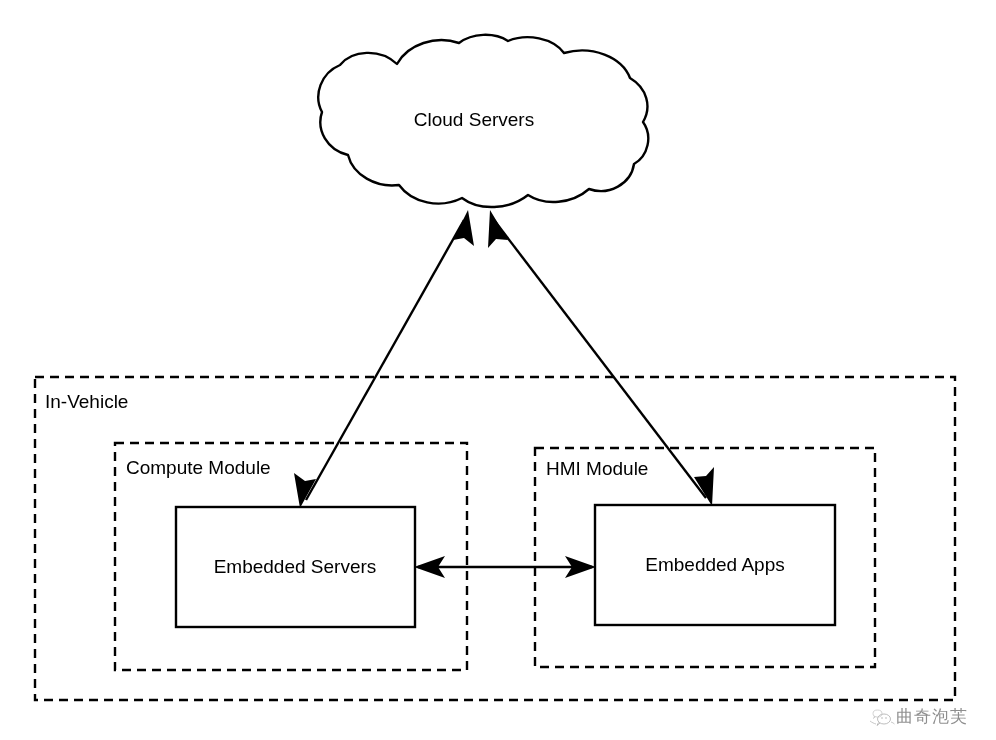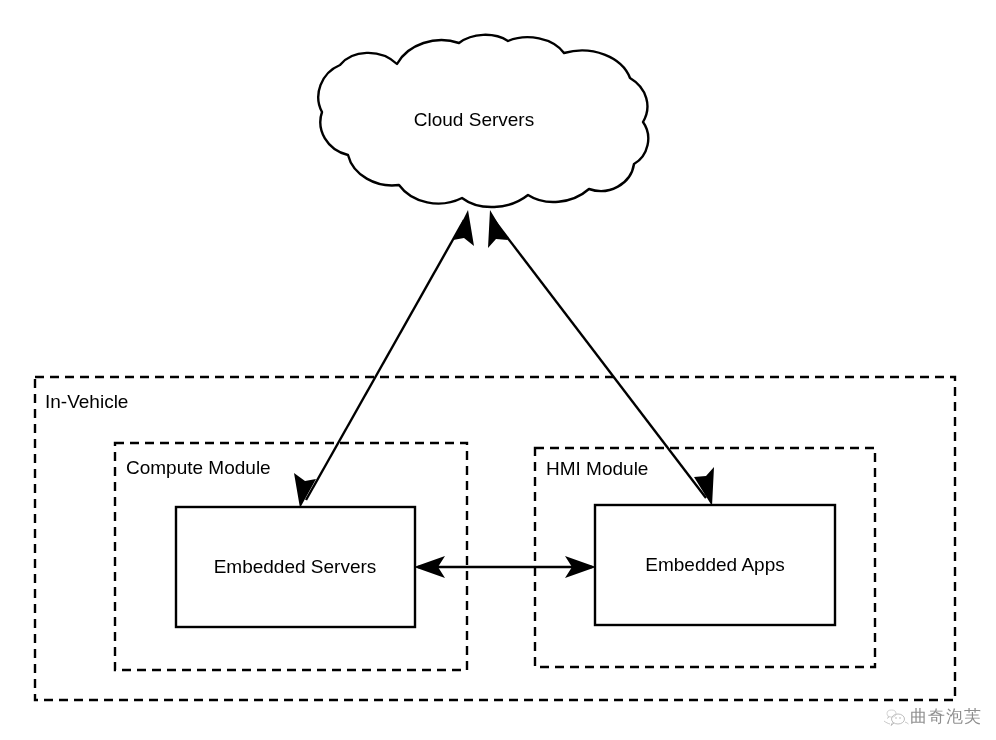--- a/index.html
+++ b/index.html
@@ -63,21 +63,21 @@
     stroke: #000000;
     stroke-width: 2.4;
     fill: none;
   }
   .arrow-head {
     fill: #000000;
     stroke: none;
   }
   #watermark {
     position: absolute;
-    right: 14px;
+    right: 28px;
     bottom: 12px;
     display: flex;
     align-items: center;
     gap: 1px;
     opacity: 0.62;
     pointer-events: none;
   }
   #watermark .wm-text {
     font-family: "DejaVu Sans", sans-serif;
     font-size: 17px;

